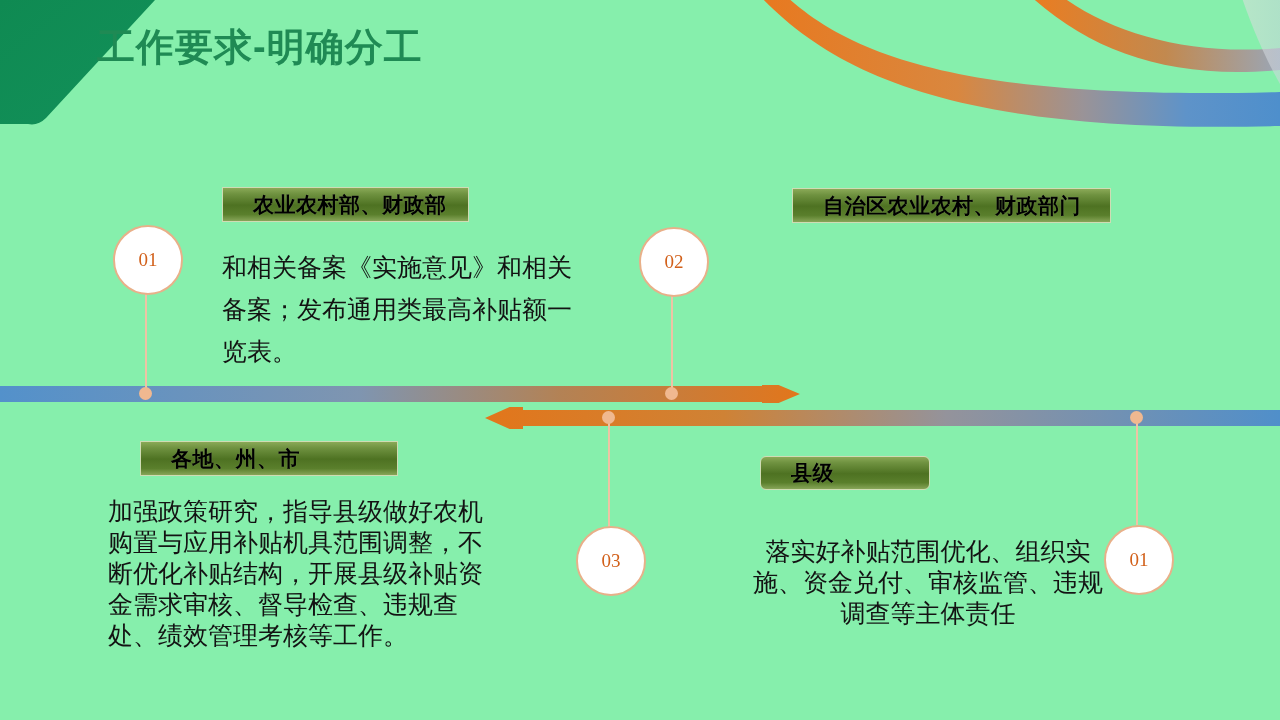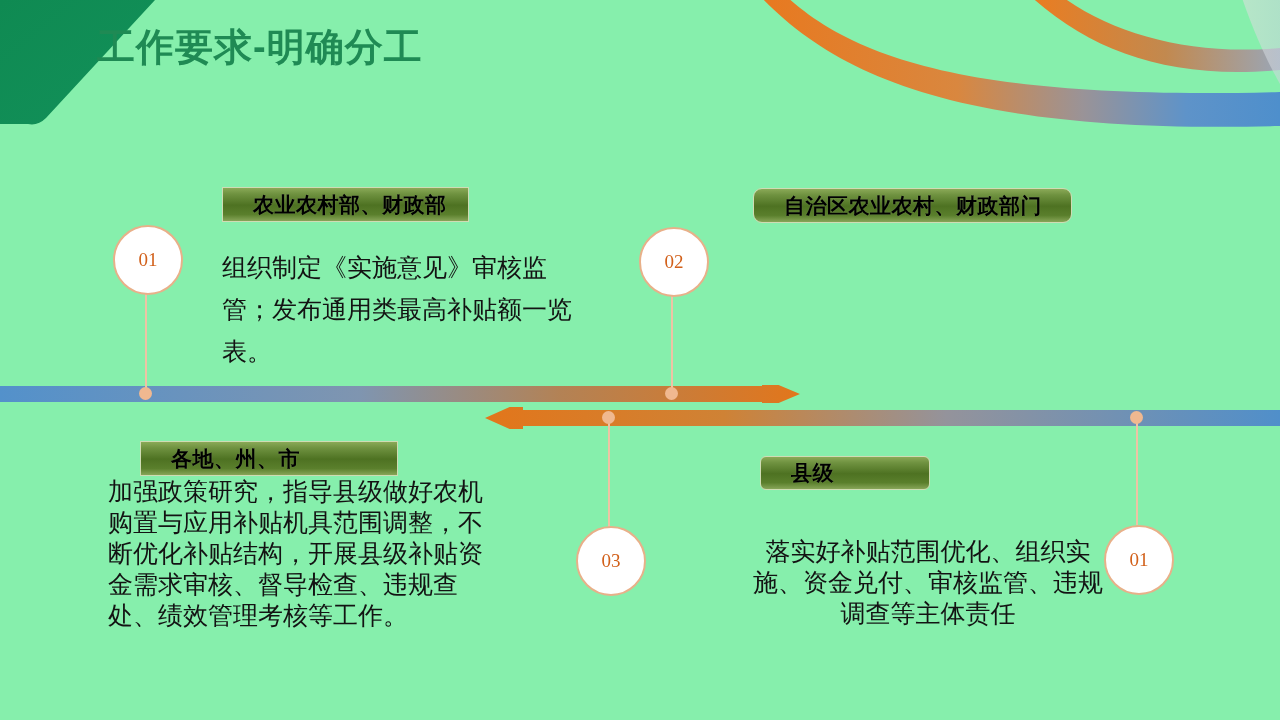--- a/index.html
+++ b/index.html
@@ -116,21 +116,21 @@
   
   .body-text {
     position: absolute;
     color: #131313;
     font-size: 25px;
     z-index: 3;
     white-space: pre-line;
   }
   .bt-01 { left: 222px; top: 246px; width: 372px; line-height: 42px; }
   .bt-02 { left: 750px; top: 240px; width: 452px; line-height: 31px; }
-  .bt-03 { left: 108px; top: 476px; width: 380px; line-height: 31px; }
+  .bt-03 { left: 108px; top: 496px; width: 380px; line-height: 31px; }
   .bt-04 { left: 748px; top: 536px; width: 360px; line-height: 31px; text-align: center; }
 </style>
 </head>
 <body>
 
 <div id="slide">
 
   <svg class="corner-green" viewBox="0 0 160 125">
     <defs>
       <linearGradient id="gGreen" x1="0" y1="0" x2="1" y2="1">
@@ -193,28 +193,28 @@
   </svg>
 
   <div class="connector" style="left:145px; top:292px; height:103px;"></div>
   <div class="node-dot" style="left:139px; top:387px;"></div>
   <div class="node-circle" style="left:113px; top:225px; width:66px; height:66px;">
     <span>01</span>
   </div>
   <div class="chip" style="left:222px; top:187px; width:247px; height:35px;">
     <span>农业农村部、财政部</span>
   </div>
-  <div class="body-text bt-01">    组织制定《实施意见》审核监管；发布通用类最高补贴额一览表。</div>
+  <div class="body-text bt-01">    和相关备案《实施意见》和相关备案；发布通用类最高补贴额一览表。</div>
 
   <div class="connector" style="left:671px; top:294px; height:101px;"></div>
   <div class="node-dot" style="left:665px; top:387px;"></div>
   <div class="node-circle" style="left:639px; top:227px; width:66px; height:66px;">
     <span>02</span>
   </div>
-  <div class="chip" style="left:753px; top:188px; width:319px; height:35px;border-radius:9px;">
+  <div class="chip" style="left:792px; top:188px; width:319px; height:35px;">
     <span>自治区农业农村、财政部门</span>
   </div>
 
   <div class="connector" style="left:608px; top:418px; height:110px;"></div>
   <div class="node-dot" style="left:602px; top:411px;"></div>
   <div class="node-circle" style="left:576px; top:526px; width:66px; height:66px;">
     <span>03</span>
   </div>
   <div class="chip" style="left:140px; top:441px; width:258px; height:35px;text-align:right;">
     <span>各地、州、市</span>

